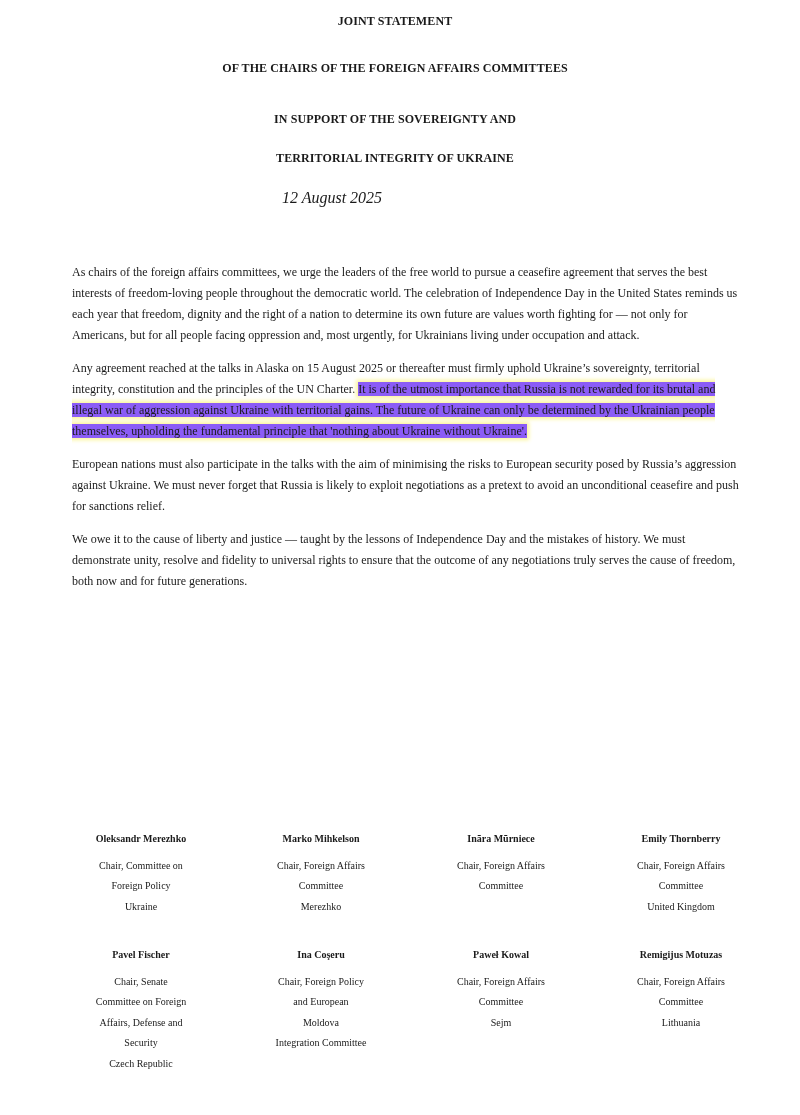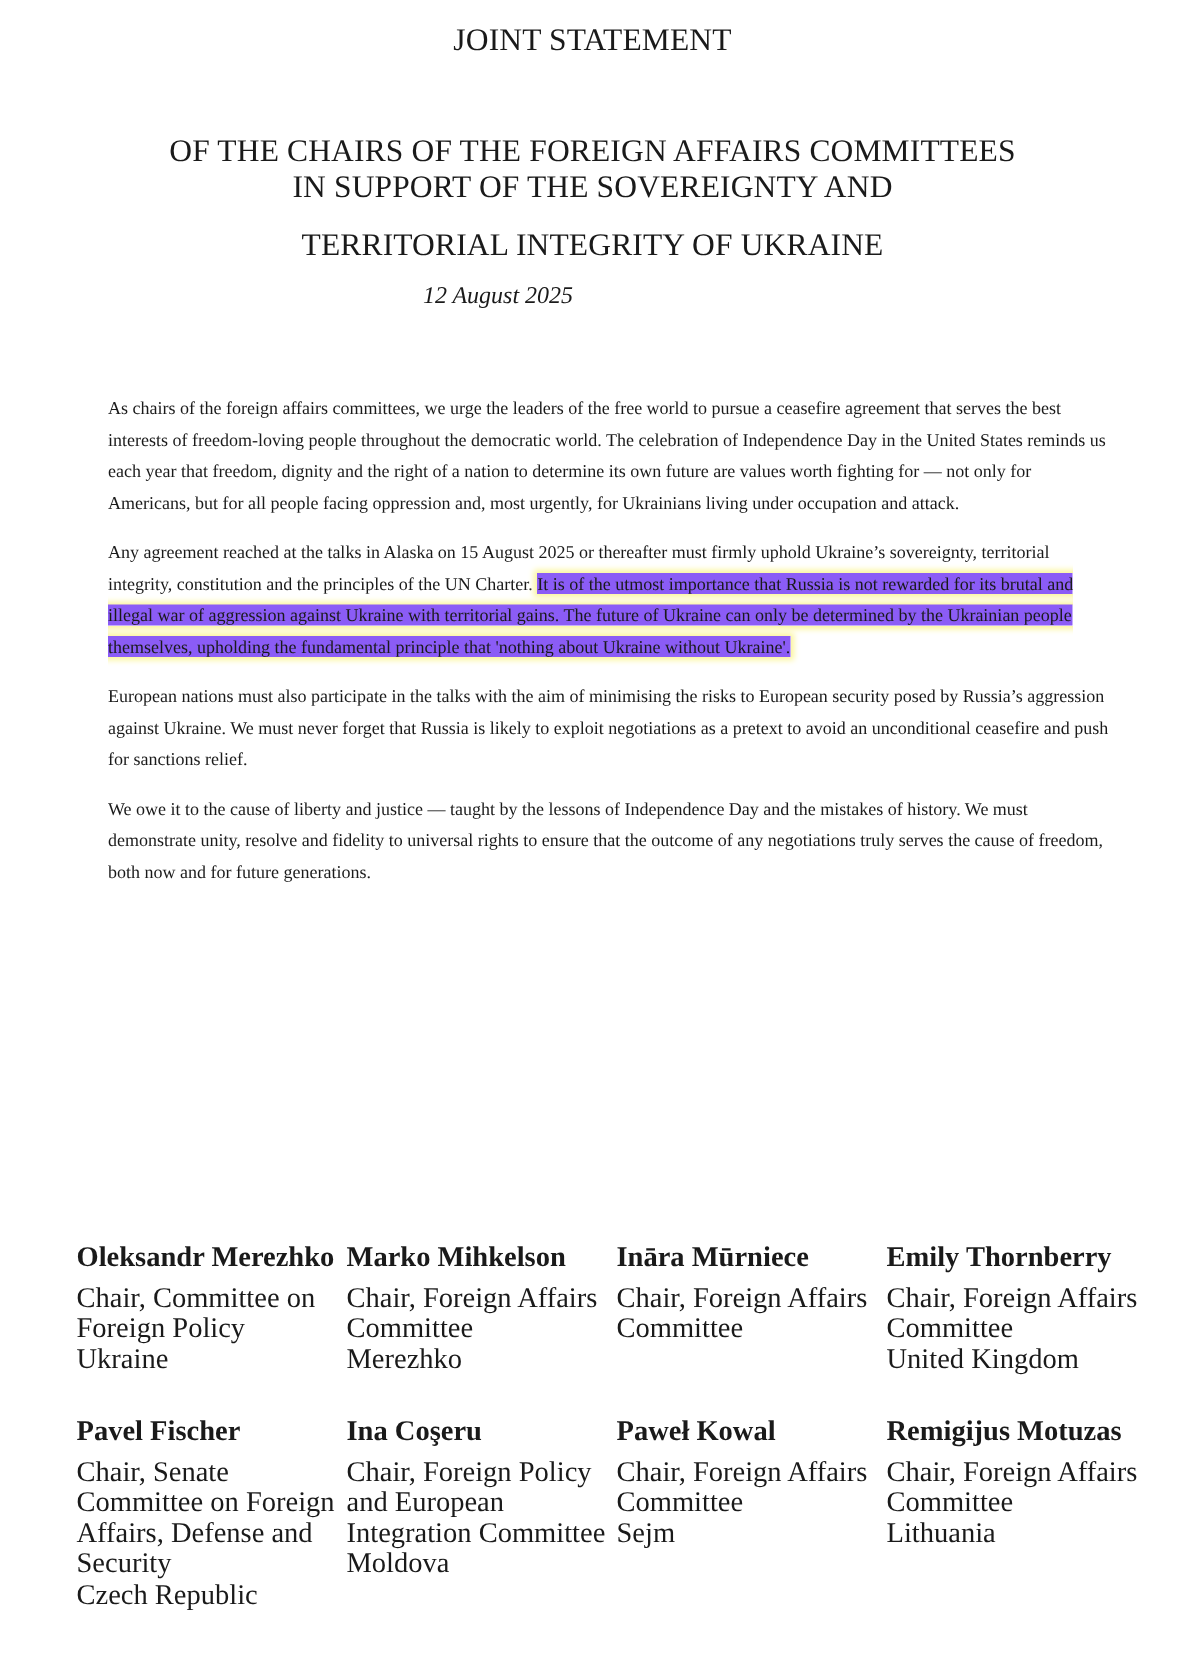--- a/index.html
+++ b/index.html
@@ -1,35 +1,35 @@
 <!DOCTYPE html>
 <html><head>
 <meta charset="utf-8">
 <style>
   html, body { margin:0; padding:0; background:#ffffff; }
   body { width:800px; height:1115px; position:relative; overflow:hidden;
          font-family:"Liberation Serif", "DejaVu Serif", serif; color:#1a1a1a; }
   .header { position:absolute; left:0; top:0; width:800px; text-align:center; }
-  .header .t { position:absolute; left:0; width:790px; font-weight:normal; font-size:21px;
+  .header .t { position:absolute; left:0; width:790px; font-weight:bold; font-size:12px;
                letter-spacing:0.1px; }
   .header .date { position:absolute; left:0; width:664px; font-style:italic; font-size:16px; }
   .body { position:absolute; left:72px; top:262px; width:672px; font-size:12px; line-height:21px; }
   .body p { margin:0 0 12px 0; }
   .hl { background:#8b5cf6; box-shadow: 0 0 4px 2px #fbf59a; }
   .sigs { position:absolute; left:51px; top:829px; width:720px; }
-  .sig { position:absolute; width:180px; font-size:19px; line-height:20.5px; }
+  .sig { position:absolute; width:180px; font-size:10px; line-height:20.5px;text-align:center; }
   .sig .name { font-weight:bold; margin-bottom:6px; display:block; }
   .sig .line { display:block; white-space:nowrap; }
 </style>
 </head>
 <body>
 
 <div class="header">
   <div class="t" style="top:14px">JOINT STATEMENT</div>
-  <div class="t" style="top:88px">OF THE CHAIRS OF THE FOREIGN AFFAIRS COMMITTEES</div>
+  <div class="t" style="top:61px">OF THE CHAIRS OF THE FOREIGN AFFAIRS COMMITTEES</div>
   <div class="t" style="top:112px">IN SUPPORT OF THE SOVEREIGNTY AND</div>
   <div class="t" style="top:151px">TERRITORIAL INTEGRITY OF UKRAINE</div>
   <div class="date" style="top:189px">12 August 2025</div>
 </div>
 
 <div class="body">
   <p><span>As chairs of the foreign affairs committees, we urge the leaders of the free world to pursue a ceasefire agreement that serves the best interests of freedom-loving people throughout the democratic world. The celebration of Independence Day in the United States reminds us each year that freedom, dignity and the right of a nation to determine its own future are values worth fighting for — not only for Americans, but for all people facing oppression and, most urgently, for Ukrainians living under occupation and attack.</span></p>
   <p><span>Any agreement reached at the talks in Alaska on 15 August 2025 or thereafter must firmly uphold Ukraine’s sovereignty, territorial integrity, constitution and the principles of the UN Charter. </span><span class="hl">It is of the utmost importance that Russia is not rewarded for its brutal and illegal war of aggression against Ukraine with territorial gains. The future of Ukraine can only be determined by the Ukrainian people themselves, upholding the fundamental principle that 'nothing about Ukraine without Ukraine'.</span></p>
   <p><span>European nations must also participate in the talks with the aim of minimising the risks to European security posed by Russia’s aggression against Ukraine. We must never forget that Russia is likely to exploit negotiations as a pretext to avoid an unconditional ceasefire and push for sanctions relief.</span></p>
   <p><span>We owe it to the cause of liberty and justice — taught by the lessons of Independence Day and the mistakes of history. We must demonstrate unity, resolve and fidelity to universal rights to ensure that the outcome of any negotiations truly serves the cause of freedom, both now and for future generations.</span></p>
@@ -65,22 +65,22 @@
     <span class="line">Chair, Senate</span>
     <span class="line">Committee on Foreign</span>
     <span class="line">Affairs, Defense and</span>
     <span class="line">Security</span>
     <span class="line">Czech Republic</span>
   </div>
   <div class="sig" style="left:180px;top:116px">
     <span class="name">Ina Coşeru</span>
     <span class="line">Chair, Foreign Policy</span>
     <span class="line">and European</span>
+    <span class="line">Moldova</span>
     <span class="line">Integration Committee</span>
-    <span class="line">Moldova</span>
   </div>
   <div class="sig" style="left:360px;top:116px">
     <span class="name">Paweł Kowal</span>
     <span class="line">Chair, Foreign Affairs</span>
     <span class="line">Committee</span>
     <span class="line">Sejm</span>
   </div>
   <div class="sig" style="left:540px;top:116px">
     <span class="name">Remigijus Motuzas</span>
     <span class="line">Chair, Foreign Affairs</span>

